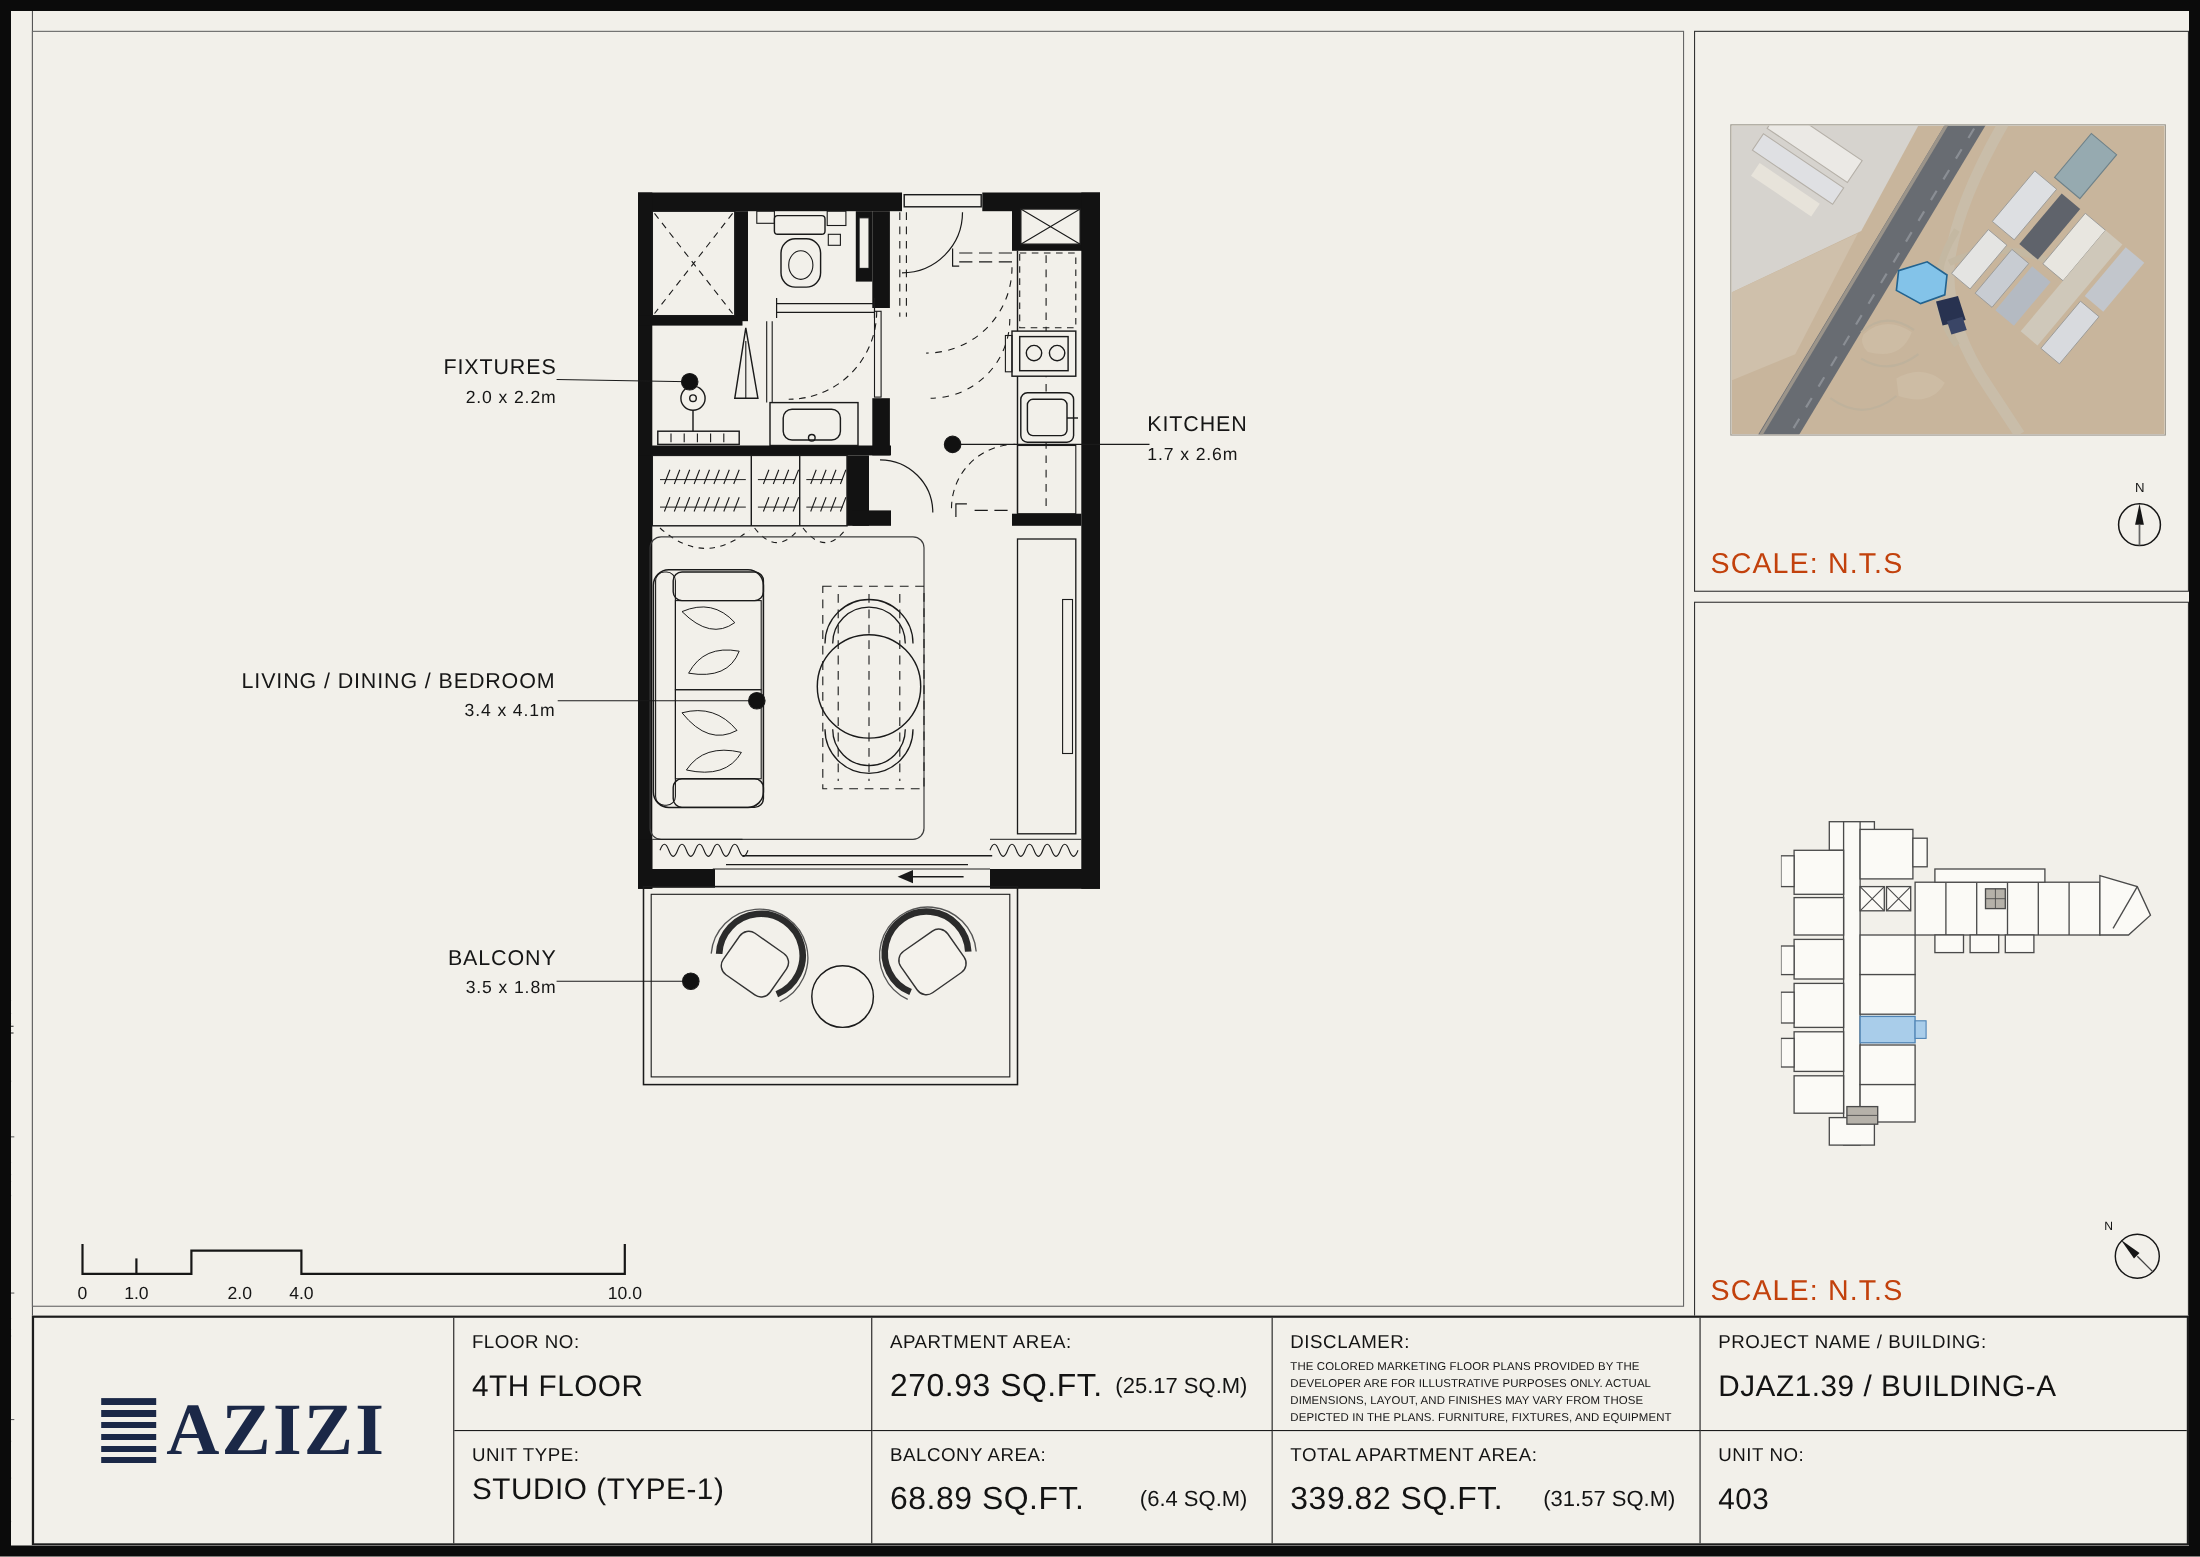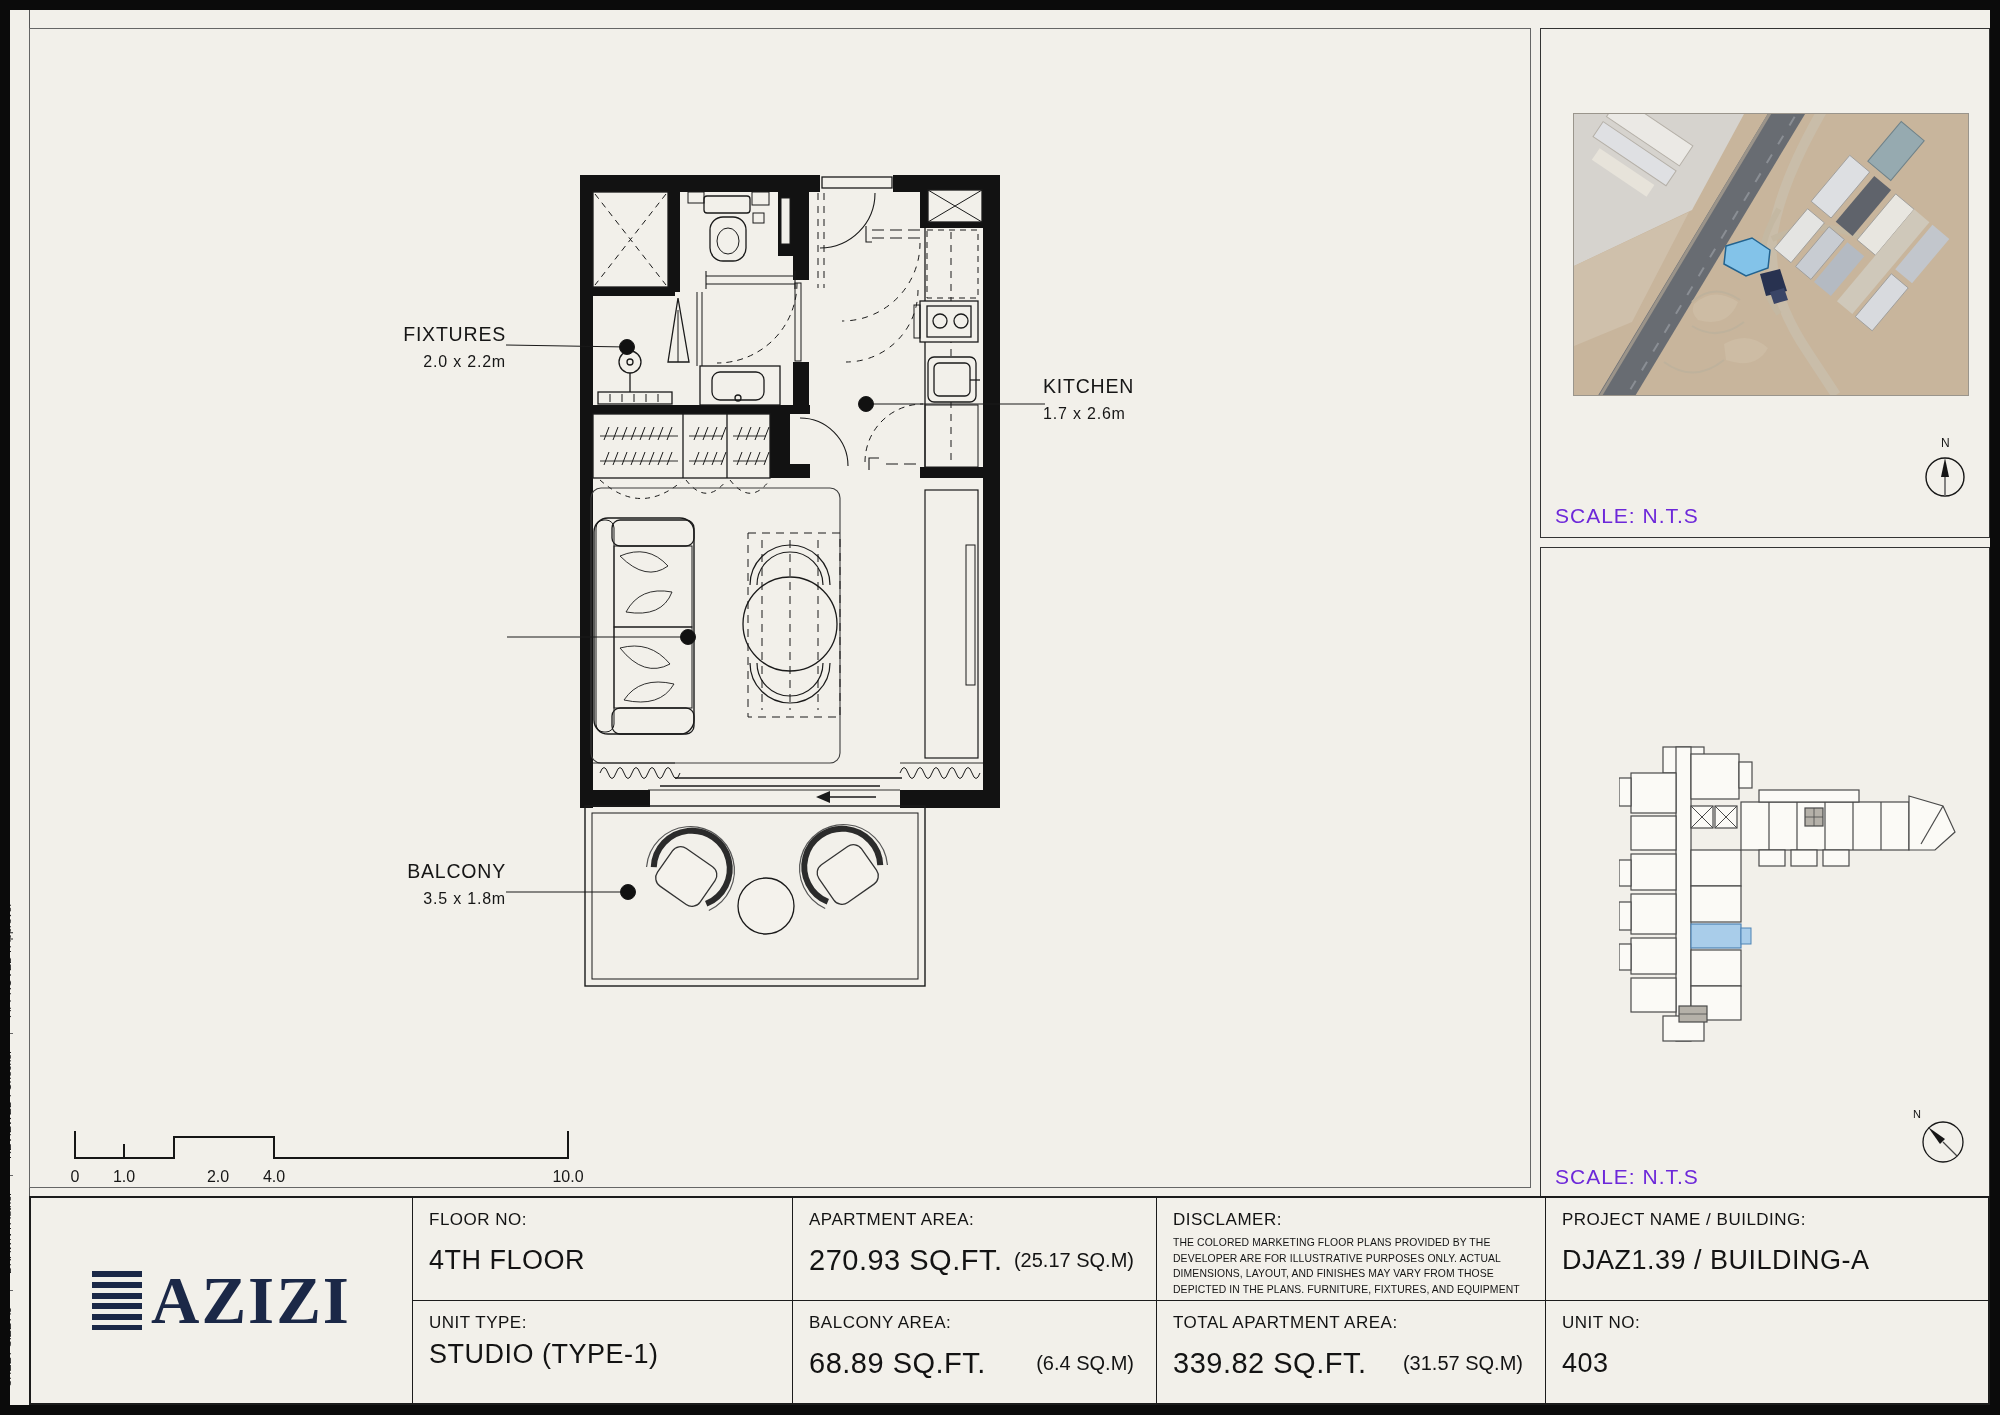--- a/index.html
+++ b/index.html
@@ -17,21 +17,21 @@
   .plan-label{position:absolute;color:#161616;line-height:1.0;letter-spacing:.8px;}
   .plan-label .nm{display:block;font-size:19.5px;}
   .plan-label .dm{display:block;font-size:16px;margin-top:9px;}
   .lbl-right{text-align:right;}
   
   .tick{position:absolute;top:1158px;transform:translateX(-50%);font-size:16px;color:#161616;}
   
   .panel{position:absolute;left:1530px;width:448px;border:1.5px solid #333;background:#f2f0ea;}
   .panel-1{top:18px;height:508px;}
   .panel-2{top:537px;height:650px;}
-  .scale-lbl{position:absolute;left:14px;bottom:9px;font-size:21px;letter-spacing:1px;color:#6d28d9;}
+  .scale-lbl{position:absolute;left:14px;bottom:9px;font-size:26px;letter-spacing:1px;color:#c2410c;}
   .sat-wrap{position:absolute;left:32px;top:84px;width:394px;height:281px;border:1px solid #9a958c;overflow:hidden;}
   .keyplan-wrap{position:absolute;left:78px;top:196px;width:340px;height:310px;}
   .compass{position:absolute;}
   .compass-1{right:16px;bottom:30px;}
   .compass-2{right:14px;bottom:24px;}
   
   .tb{position:absolute;left:19px;top:1186px;width:1961px;height:209px;display:grid;grid-template-columns:382px 380px 364px 389px 1fr;grid-template-rows:1fr 1fr;border:2px solid #1c1c1c;box-sizing:border-box;background:#f2f0ea;}
   .tb .cell{border-right:1.5px solid #1c1c1c;border-bottom:1.5px solid #1c1c1c;padding:12px 16px;box-sizing:border-box;position:relative;color:#131313;overflow:hidden;}
   .tb .cell.last-col{border-right:none;}
   .tb .cell.last-row{border-bottom:none;}
@@ -223,20 +223,24 @@
     </g>
   </svg>
 
   <div class="plan-label lbl-right" style="left:270px;top:315px;width:226px;">
     <span class="nm">FIXTURES</span>
     <span class="dm">2.0 x 2.2m</span>
   </div>
   <div class="plan-label" style="left:1033px;top:367px;width:230px;">
     <span class="nm">KITCHEN</span>
     <span class="dm">1.7 x 2.6m</span>
+  </div>
+  <div class="plan-label lbl-right" style="left:195px;top:600px;width:300px;">
+    <span class="nm">LIVING / DINING / BEDROOM</span>
+    <span class="dm">3.4 x 4.1m</span>
   </div>
   <div class="plan-label lbl-right" style="left:270px;top:852px;width:226px;">
     <span class="nm">BALCONY</span>
     <span class="dm">3.5 x 1.8m</span>
   </div>
 
   <span class="tick" style="left:65px;">0</span>
   <span class="tick" style="left:114px;">1.0</span>
   <span class="tick" style="left:164px;margin-left:44px;">2.0</span>
   <span class="tick" style="left:264px;">4.0</span>

